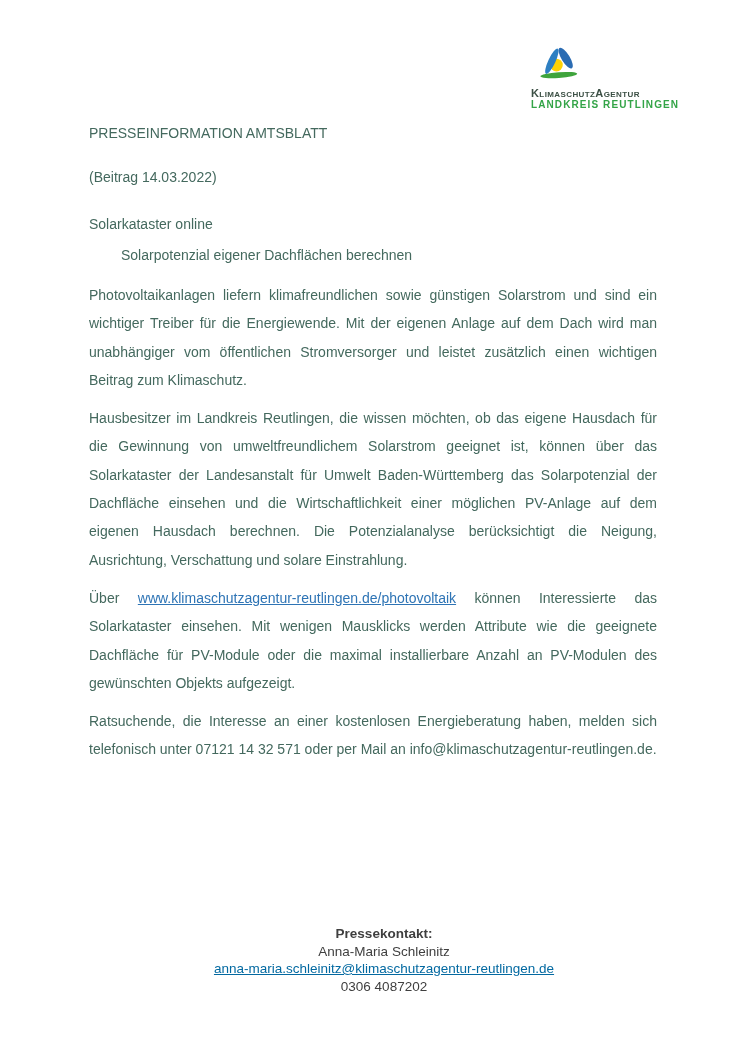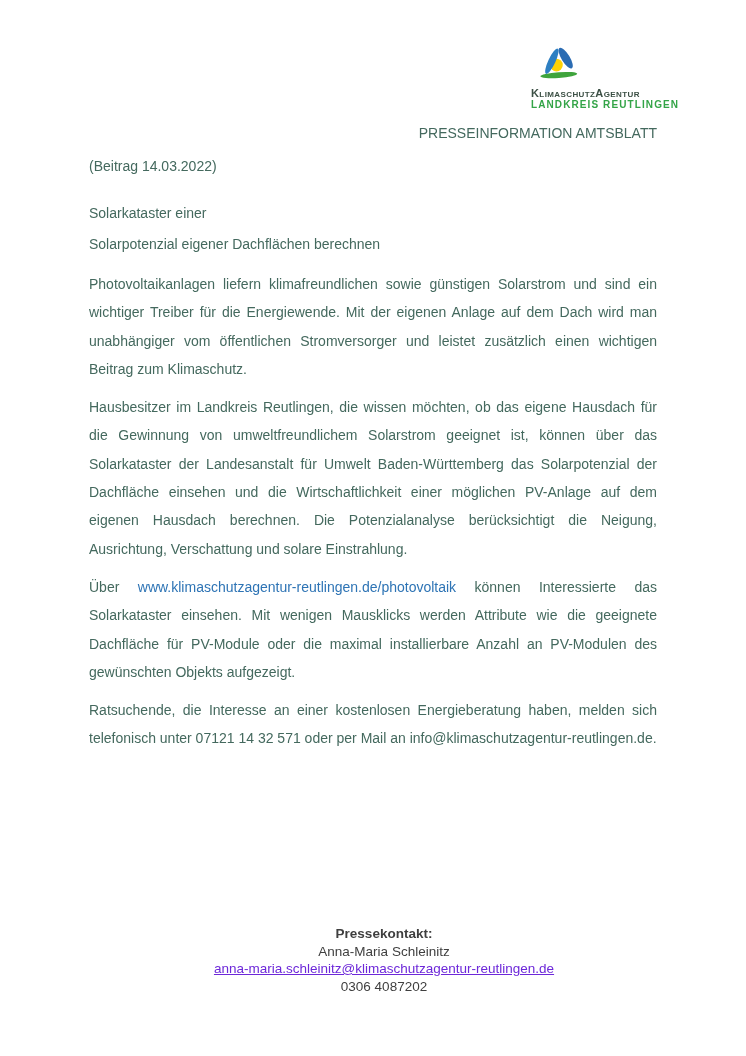--- a/index.html
+++ b/index.html
@@ -44,48 +44,49 @@
   
   .content {
     position: absolute;
     left: 89px;
     top: 119px;
     width: 568px;
     color: #44695e;
     font-size: 14px;
     line-height: 28px;
   }
-  .kicker   { margin-bottom: 5px; text-align: right; }
+  .kicker   { margin-bottom: 16px; }
   .dateline { margin-bottom: 19px; }
   .doc-title    { margin-bottom: 3px; }
-  .doc-subtitle { margin-bottom: 12px; }
+  .doc-subtitle { margin-bottom: 12px; margin-left: 32px; }
   .para {
     text-align: justify;
     margin-bottom: 10px;
     line-height: 28.3px;
   }
   .body-link {
     color: #2e74b5;
+    text-decoration: underline;
     cursor: pointer;
   }
 
   
   .footer {
     position: absolute;
     left: 11px;
     top: 925px;
     width: 746px;
     text-align: center;
     color: #3f3f3f;
     font-size: 13.5px;
     line-height: 17.5px;
   }
   .f-label { font-weight: bold; }
   .f-email {
-    color: #6d28d9;
+    color: #0369a1;
     text-decoration: underline;
     cursor: pointer;
     display: inline-block;
   }
 </style>
 </head>
 <body>
 
 <div class="page">
 
@@ -96,21 +97,21 @@
       <ellipse cx="24" cy="25" rx="4.6" ry="18" fill="#2e7fc2" transform="rotate(25 24 25)"></ellipse>
       <ellipse cx="42" cy="21" rx="5.4" ry="15.3" fill="#2b6cb3" transform="rotate(-31.5 42 21)"></ellipse>
     </svg>
     <div class="brand-top">KlimaschutzAgentur</div>
     <div class="brand-bottom">Landkreis Reutlingen</div>
   </div>
 
   <div class="content">
     <p class="kicker">PRESSEINFORMATION AMTSBLATT</p>
     <p class="dateline">(Beitrag 14.03.2022)</p>
-    <p class="doc-title">Solarkataster einer</p>
+    <p class="doc-title">Solarkataster online</p>
     <p class="doc-subtitle">Solarpotenzial eigener Dachflächen berechnen</p>
 
     <p class="para">Photovoltaikanlagen liefern klimafreundlichen sowie günstigen Solarstrom und sind ein wichtiger Treiber für die Energiewende. Mit der eigenen Anlage auf dem Dach wird man unabhängiger vom öffentlichen Stromversorger und leistet zusätzlich einen wichtigen Beitrag zum Klimaschutz.</p>
     <p class="para">Hausbesitzer im Landkreis Reutlingen, die wissen möchten, ob das eigene Hausdach für die Gewinnung von umweltfreundlichem Solarstrom geeignet ist, können über das Solarkataster der Landesanstalt für Umwelt Baden-Württemberg das Solarpotenzial der Dachfläche einsehen und die Wirtschaftlichkeit einer möglichen PV-Anlage auf dem eigenen Hausdach berechnen. Die Potenzialanalyse berücksichtigt die Neigung, Ausrichtung, Verschattung und solare Einstrahlung.</p>
     <p class="para"><span>Über </span><a class="body-link">www.klimaschutzagentur-reutlingen.de/photovoltaik</a><span> können Interessierte das Solarkataster einsehen. Mit wenigen Mausklicks werden Attribute wie die geeignete Dachfläche für PV-Module oder die maximal installierbare Anzahl an PV-Modulen des gewünschten Objekts aufgezeigt.</span></p>
     <p class="para">Ratsuchende, die Interesse an einer kostenlosen Energieberatung haben, melden sich telefonisch unter 07121 14 32 571 oder per Mail an info@klimaschutzagentur-reutlingen.de.</p>
   </div>
 
   <div class="footer">
     <div class="f-label">Pressekontakt:</div>

